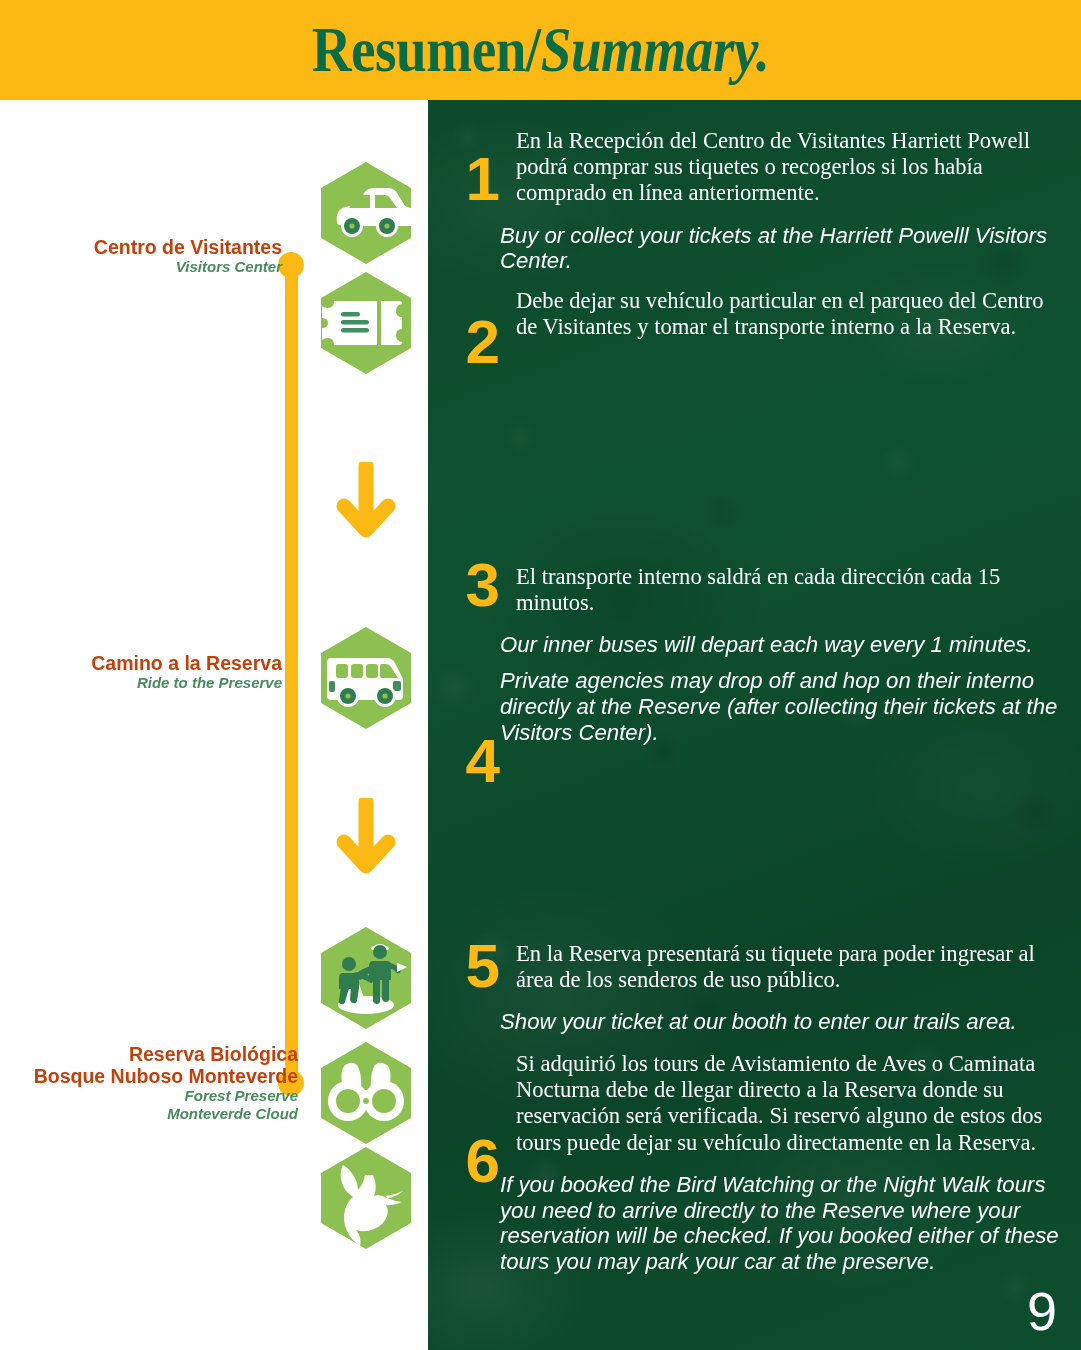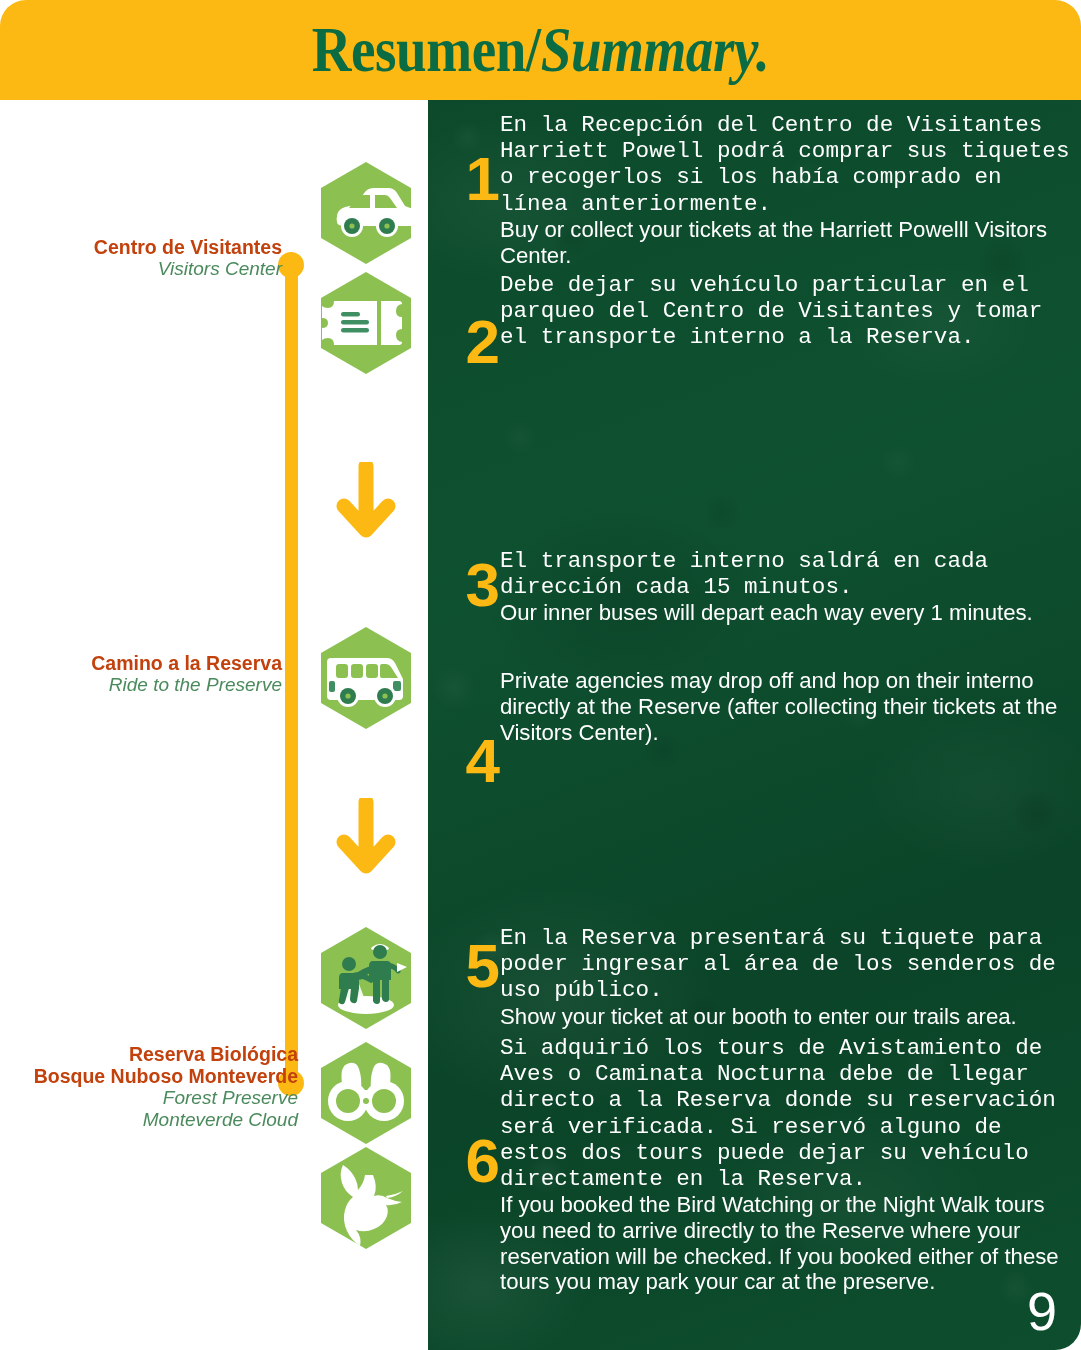--- a/index.html
+++ b/index.html
@@ -2,21 +2,21 @@
 <html><head>
 <meta charset="utf-8">
 <style>
   html,body{margin:0;padding:0;}
   body{
     width:1081px;height:1350px;
     background:#ffffff;
     font-family:"Liberation Sans", sans-serif;
     overflow:hidden;
   }
-  .page{position:relative;width:1081px;height:1350px;overflow:hidden;background:#ffffff;border-radius:26px;}
+  .page{position:relative;width:1081px;height:1350px;overflow:hidden;background:#ffffff;}
 
   
   .header{
     position:absolute;left:0;top:0;width:1081px;height:100px;
     background:#fcb913;
   }
   .header-title{
     position:absolute;left:0;top:0;width:1081px;height:100px;
     display:flex;align-items:center;justify-content:center;
     color:#0b6b43;
@@ -72,37 +72,37 @@
 
   
   .hex{position:absolute;width:98px;height:106px;}
 
   
   .stage-label{
     position:absolute;text-align:right;color:#3f7a4e;
     line-height:1.14;
   }
   .stage-es{font-size:19.5px;font-weight:bold;color:#c2410c;display:block;}
-  .stage-en{font-size:19px;font-style:italic;font-weight:normal;color:#4a8a5c;display:block;}
+  .stage-en{font-size:15px;font-style:italic;font-weight:bold;color:#4a8a5c;display:block;}
 
   
   .step{position:absolute;}
   .step-num{
     position:absolute;color:#fcb913;font-weight:bold;
     font-size:62px;line-height:1;font-family:"Liberation Sans", sans-serif;
     text-align:right;width:60px;
   }
   .step-body{position:absolute;left:60px;width:570px;}
   .step-es{
-    color:#ffffff;font-size:22.6px;line-height:1.16;margin:0;
-    font-family:Liberation Mono, monospace;
+    color:#ffffff;font-size:22.6px;line-height:1.16;margin:16px;
+    font-family:Liberation Serif, serif;
   }
   .step-en{
     color:#ffffff;font-size:22.2px;line-height:1.16;margin:0;
-    font-family:"Liberation Sans", sans-serif;
+    font-style:italic;font-family:"Liberation Sans", sans-serif;
   }
 
   
   .page-num{
     position:absolute;right:24px;bottom:8px;
     color:#ffffff;font-size:54px;font-weight:normal;
     font-family:"Liberation Sans", sans-serif;
   }
 </style>
 </head>

